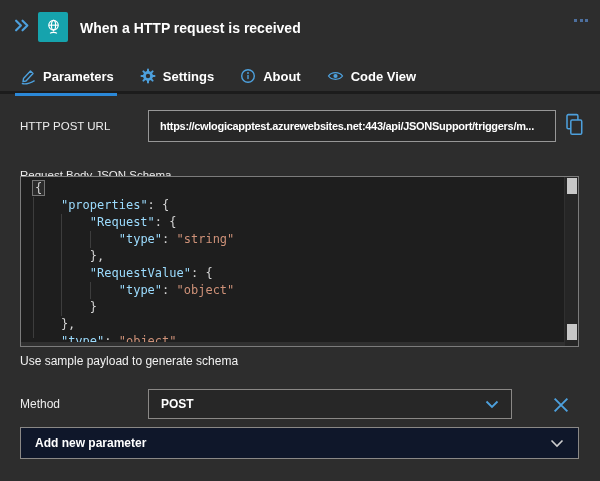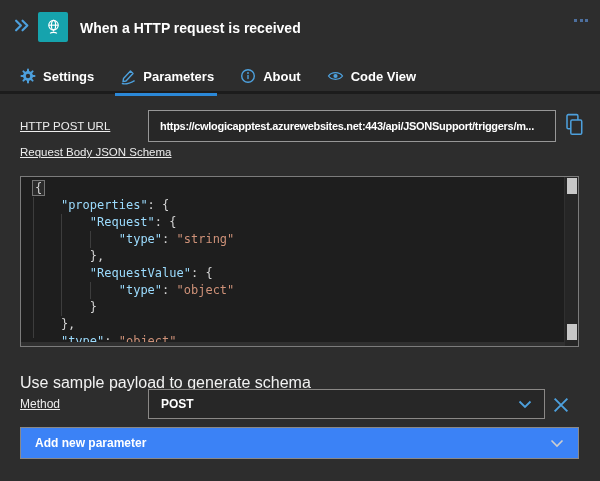--- a/index.html
+++ b/index.html
@@ -25,21 +25,21 @@
   .tabbar { position:absolute; left:0; top:61px; width:600px; height:33px;
     display:flex; align-items:center; padding-left:20px;
     border-bottom:3px solid #1c1c1c; }
   .tab { position:relative; display:flex; align-items:center; gap:7px; height:33px;
     margin-right:26px; cursor:pointer; }
   .tab .lbl { font-size:13px; font-weight:700; color:#ffffff; white-space:nowrap; }
   .tab.active::after { content:""; position:absolute; left:-5px; right:-3px; bottom:-3px;
     height:3px; background:#2b88d8; }
 
   
-  .field-label { position:absolute; font-size:11.5px; color:#ededed;text-decoration:underline; }
+  .field-label { position:absolute; font-size:11.5px; color:#ededed; }
   .url-input { position:absolute; left:148px; top:110px; width:408px; height:32px;
     background:#272727; border:1px solid #979797; display:flex; align-items:center;
     padding:0 8px 0 11px; overflow:hidden; }
   .url-input .val { font-size:11px; letter-spacing:-0.3px; font-weight:600; color:#ffffff;
     white-space:nowrap; overflow:hidden; }
   .copy-btn { position:absolute; left:562px; top:113px; width:22px; height:24px; cursor:pointer; }
 
   
   .editor { position:absolute; left:20px; top:176px; width:559px; height:171px;
     background:#1e1e1e; border:1px solid #7c7c7c; overflow:hidden; }
@@ -56,30 +56,30 @@
   .g-a { left:12px; top:20px; height:141px; }
   .g-b { left:40px; top:37px; height:102px; }
   .g-c1 { left:69px; top:54px; height:17px; }
   .g-c2 { left:69px; top:105px; height:17px; }
   .vscroll { position:absolute; right:0; top:0; width:14px; height:100%;
     background:#262626; border-left:1px solid #303030; }
   .vthumb-top { position:absolute; left:2px; top:1px; width:10px; height:16px; background:#c8c8c8; cursor:pointer; }
   .vthumb-bottom { position:absolute; left:2px; bottom:6px; width:10px; height:16px; background:#c8c8c8; cursor:pointer; }
   .hscroll { position:absolute; left:0; bottom:0; right:14px; height:4px; background:#303030; }
 
-  .sample-link { position:absolute; left:20px; top:374px; font-size:16px; color:#f2f2f2; cursor:pointer; }
+  .sample-link { position:absolute; left:20px; top:354px; font-size:12px; color:#f2f2f2; cursor:pointer; }
 
   
-  .method-box { position:absolute; left:148px; top:389px; width:397px; height:30px;
+  .method-box { position:absolute; left:148px; top:389px; width:364px; height:30px;
     background:#272727; border:1px solid #8a8886; display:flex; align-items:center;
     padding:0 12px; cursor:pointer; }
   .method-box .val { font-size:12px; font-weight:600; color:#fff; flex:1; }
   .clear-btn { position:absolute; left:552px; top:396px; width:18px; height:18px; cursor:pointer; }
   .addparam-box { position:absolute; left:20px; top:427px; width:559px; height:31px;
-    background:#3b82f6; border:1px solid #8a8886; display:flex; align-items:center;
+    background:#0f172a; border:1px solid #8a8886; display:flex; align-items:center;
     padding:15px 14px; cursor:pointer; }
   .addparam-box .val { font-size:12px; font-weight:600; color:#fff; flex:1; }
 </style>
 </head>
 <body>
 
 <div class="panel">
 
   <div class="expand-btn">
     <svg width="18" height="15" viewBox="0 0 14 14">
@@ -101,41 +101,41 @@
     </svg>
   </div>
   <div class="hdr-title">When a HTTP request is received</div>
   <div class="overflow-btn">
     <i></i>
       <i></i>
       <i></i>
   </div>
 
   <div class="tabbar">
+    <div class="tab active">
+      <svg width="16" height="17" viewBox="0 0 16 17">
+        <g stroke="#4da0dd" stroke-width="1.4" fill="none" stroke-linejoin="round">
+          <path d="M3.5,10.5 L10.5,3 L13,5.5 L6,13 L3,13.6 Z"></path>
+          <path d="M1.8,15.4 C6,17 10,15.2 14.6,12.6"></path>
+        </g>
+      </svg>
+      <span class="lbl">Parameters</span>
+    </div>
     <div class="tab">
       <svg width="16" height="16" viewBox="0 0 16 16">
         <g fill="#4da0dd">
           <rect x="7" y="0.5" width="2" height="15" rx="1"></rect>
           <rect x="7" y="0.5" width="2" height="15" rx="1" transform="rotate(45 8 8)"></rect>
           <rect x="7" y="0.5" width="2" height="15" rx="1" transform="rotate(90 8 8)"></rect>
           <rect x="7" y="0.5" width="2" height="15" rx="1" transform="rotate(135 8 8)"></rect>
           <circle cx="8" cy="8" r="5"></circle>
         </g>
         <circle cx="8" cy="8" r="2.2" fill="#2d2d2d"></circle>
       </svg>
       <span class="lbl">Settings</span>
-    </div>
-    <div class="tab active">
-      <svg width="16" height="17" viewBox="0 0 16 17">
-        <g stroke="#4da0dd" stroke-width="1.4" fill="none" stroke-linejoin="round">
-          <path d="M3.5,10.5 L10.5,3 L13,5.5 L6,13 L3,13.6 Z"></path>
-          <path d="M1.8,15.4 C6,17 10,15.2 14.6,12.6"></path>
-        </g>
-      </svg>
-      <span class="lbl">Parameters</span>
     </div>
     <div class="tab">
       <svg width="16" height="16" viewBox="0 0 16 16">
         <circle cx="8" cy="8" r="6.3" stroke="#4da0dd" stroke-width="1.4" fill="none"></circle>
         <circle cx="8" cy="5" r="0.95" fill="#4da0dd"></circle>
         <rect x="7.3" y="6.8" width="1.4" height="4.4" rx="0.7" fill="#4da0dd"></rect>
       </svg>
       <span class="lbl">About</span>
     </div>
     <div class="tab">
@@ -151,21 +151,21 @@
   <div class="url-input">
     <span class="val">https://cwlogicapptest.azurewebsites.net:443/api/JSONSupport/triggers/m...</span>
   </div>
   <div class="copy-btn">
     <svg width="22" height="24" viewBox="0 0 20 22">
       <rect x="4.5" y="1.5" width="10" height="13" rx="1.2" stroke="#4da0dd" stroke-width="1.4" fill="none"></rect>
       <rect x="8" y="6.5" width="10" height="13" rx="1.2" stroke="#4da0dd" stroke-width="1.4" fill="#2d2d2d"></rect>
     </svg>
   </div>
 
-  <div class="field-label" style="left:20px; top:146px;">Request Body JSON Schema</div>
+  <div class="field-label" style="left:20px; top:169px;">Request Body JSON Schema</div>
   <div class="editor">
     <div class="indent-guide g-a"></div>
     <div class="indent-guide g-b"></div>
     <div class="indent-guide g-c1"></div>
     <div class="indent-guide g-c2"></div>
     <div class="code-content"><div class="code-line"><span class="tk-b">{</span></div><div class="code-line"><span class="tk-p">    </span><span class="tk-k">"properties"</span><span class="tk-p">: {</span></div><div class="code-line"><span class="tk-p">        </span><span class="tk-k">"Request"</span><span class="tk-p">: {</span></div><div class="code-line"><span class="tk-p">            </span><span class="tk-k">"type"</span><span class="tk-p">: </span><span class="tk-s">"string"</span></div><div class="code-line"><span class="tk-p">        },</span></div><div class="code-line"><span class="tk-p">        </span><span class="tk-k">"RequestValue"</span><span class="tk-p">: {</span></div><div class="code-line"><span class="tk-p">            </span><span class="tk-k">"type"</span><span class="tk-p">: </span><span class="tk-s">"object"</span></div><div class="code-line"><span class="tk-p">        }</span></div><div class="code-line"><span class="tk-p">    },</span></div><div class="code-line"><span class="tk-p">    </span><span class="tk-k">"type"</span><span class="tk-p">: </span><span class="tk-s">"object"</span></div></div>
     <div class="hscroll"></div>
     <div class="vscroll">
       <div class="vthumb-top"></div>
       <div class="vthumb-bottom"></div>

